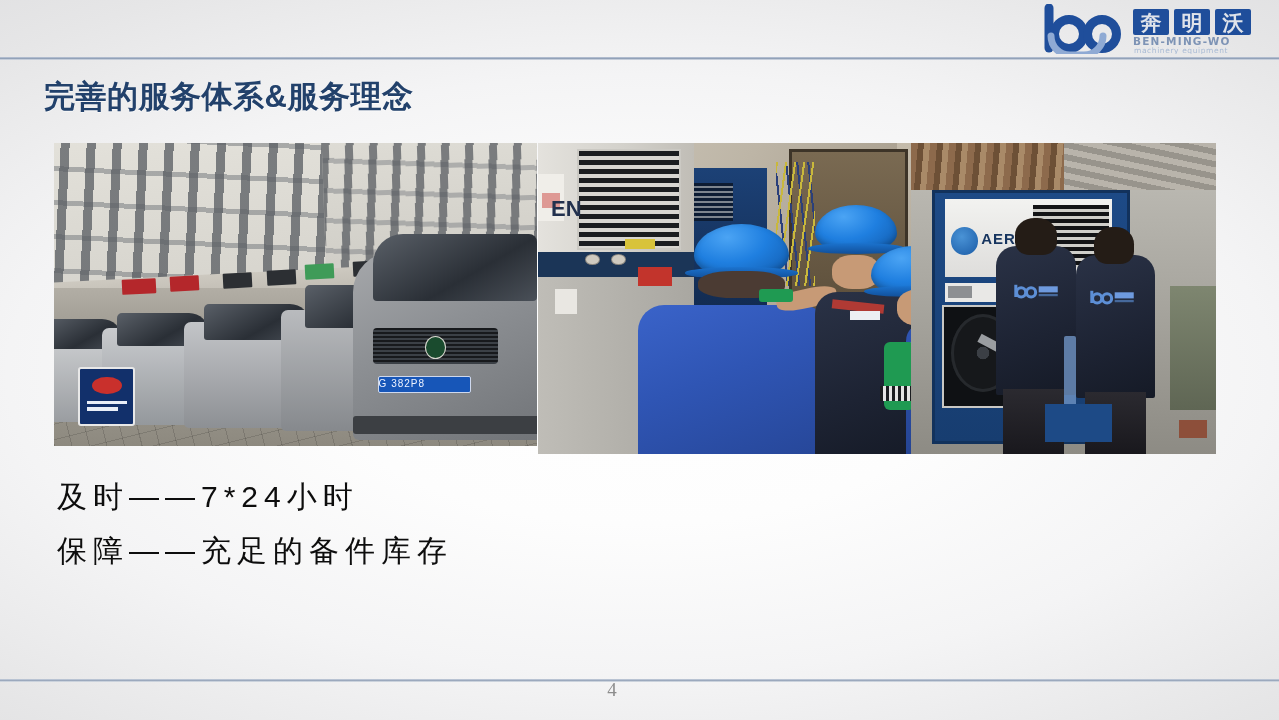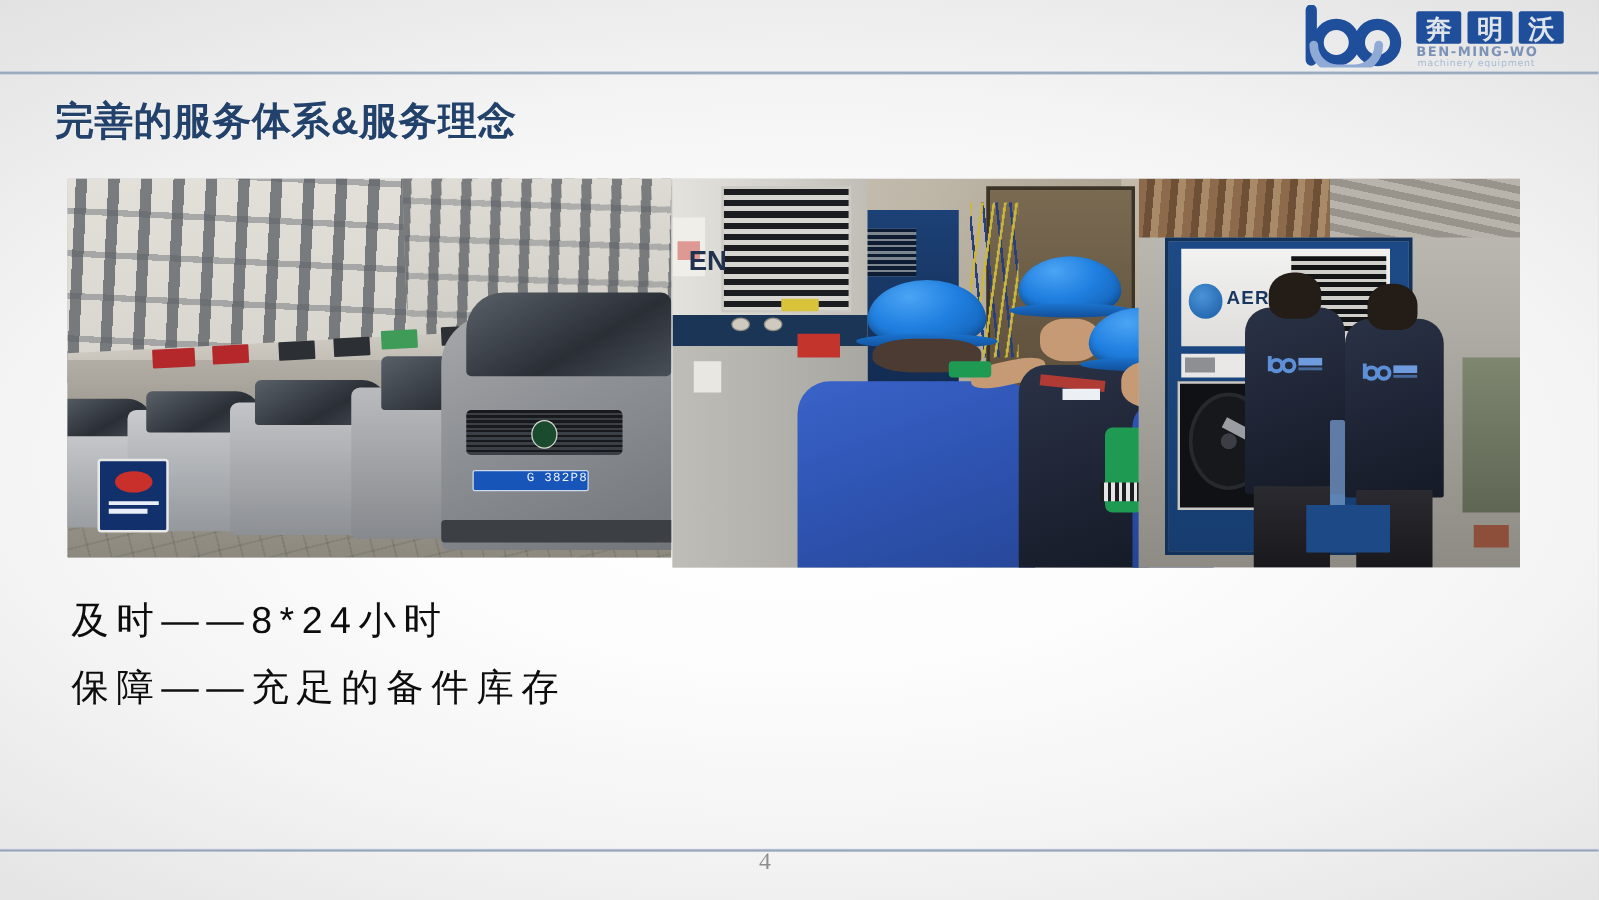--- a/index.html
+++ b/index.html
@@ -71,22 +71,22 @@
     background:
       repeating-linear-gradient(76deg, rgba(0,0,0,.14) 0 1px, rgba(0,0,0,0) 1px 17px),
       repeating-linear-gradient(166deg, rgba(0,0,0,.12) 0 1px, rgba(0,0,0,0) 1px 15px),
       linear-gradient(to bottom,#a9a59b,#8d897f);}
   .p1-wall{left:-2%;top:42%;width:104%;height:12%;
     background:linear-gradient(to bottom,#cdc9c0,#b7b3aa);transform:rotate(-3deg);}
   .p1-ban{position:absolute;height:5%;border-radius:1px;}
   .p1-car{position:absolute;border-radius:7px 34px 6px 5px;}
   .p1-glass{position:absolute;border-radius:5px 20px 3px 3px;background:linear-gradient(150deg,#5a6068,#2a2f36 60%,#4a5058);}
   .p1-plate{position:absolute;background:#1756b8;border:1px solid #cfd9ee;border-radius:2px;
-    color:#eef3ff;font-size:10px;letter-spacing:1px;text-align:right;line-height:14px;
-    font-family:Liberation Mono, monospace;}
+    color:#eef3ff;font-size:10px;letter-spacing:1px;text-align:left;line-height:14px;
+    font-family:Liberation Sans, sans-serif;}
   .p1-grill{position:absolute;border-radius:4px;
     background:repeating-linear-gradient(to bottom,#17191c 0 2px,#3b4046 2px 4px);}
   .p1-badge{position:absolute;border-radius:50%;background:#1a4b2e;box-shadow:0 0 0 1px #d9d9d0;}
   .p1-sign{position:absolute;background:#12306b;border:2px solid #e8e8e8;border-radius:3px;}
 
   
   .p2-bg{inset:0;background:linear-gradient(115deg,#cfc9bd 0%,#bdb5a6 38%,#a79d8d 70%,#8d8373 100%);}
   .p2-mach{left:0;top:0;width:36%;height:100%;
     background:linear-gradient(to right,#e4e2dd 0%,#d3d1cb 55%,#c0bdb6 100%);}
   .p2-grille{left:9%;top:2%;width:23%;height:31%;
@@ -338,20 +338,20 @@
         </div>
 
         <div class="r" style="left:50%;top:62%;width:4%;height:30%;background:#6f93c4;opacity:.8;border-radius:2px;"></div>
         <div class="r" style="left:44%;top:84%;width:22%;height:12%;background:#1d4a86;"></div>
       </div>
     </div>
 
   </div>
 
   <div class="lines">
-    <div class="line">及时——8*24小时</div>
+    <div class="line">及时——7*24小时</div>
     <div class="line">保障——充足的备件库存</div>
   </div>
 
   <div class="ftr-rule"></div>
   <div class="pagenum">4</div>
 
 </div>
 
 </body></html>

